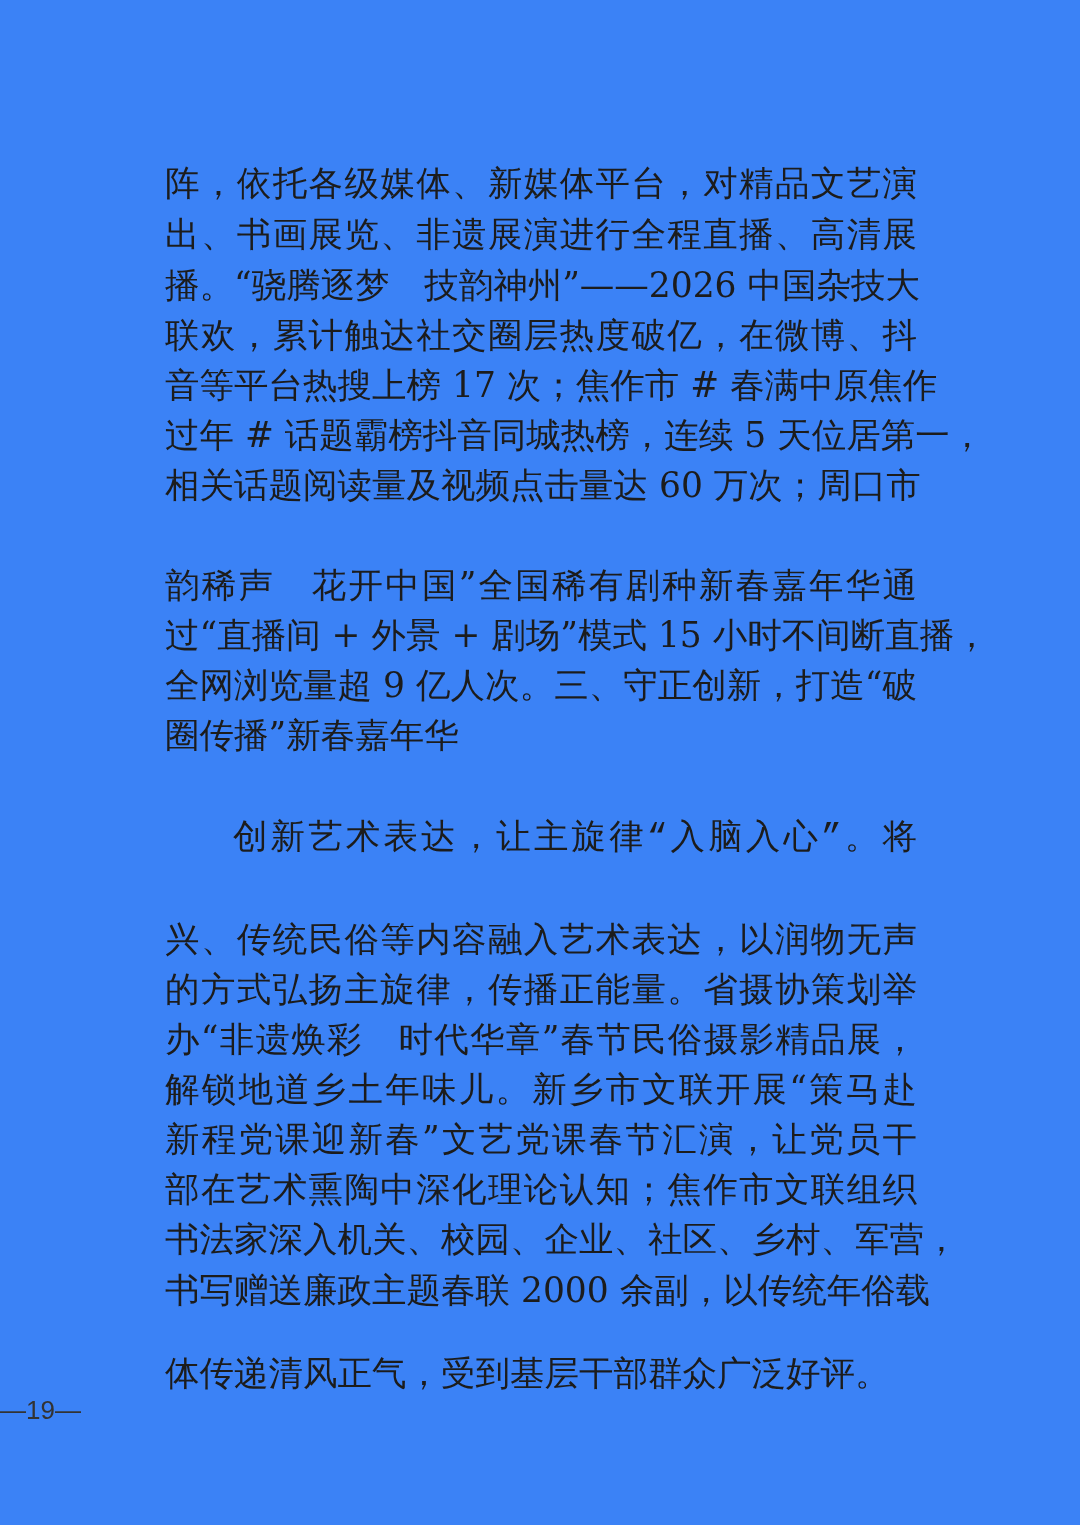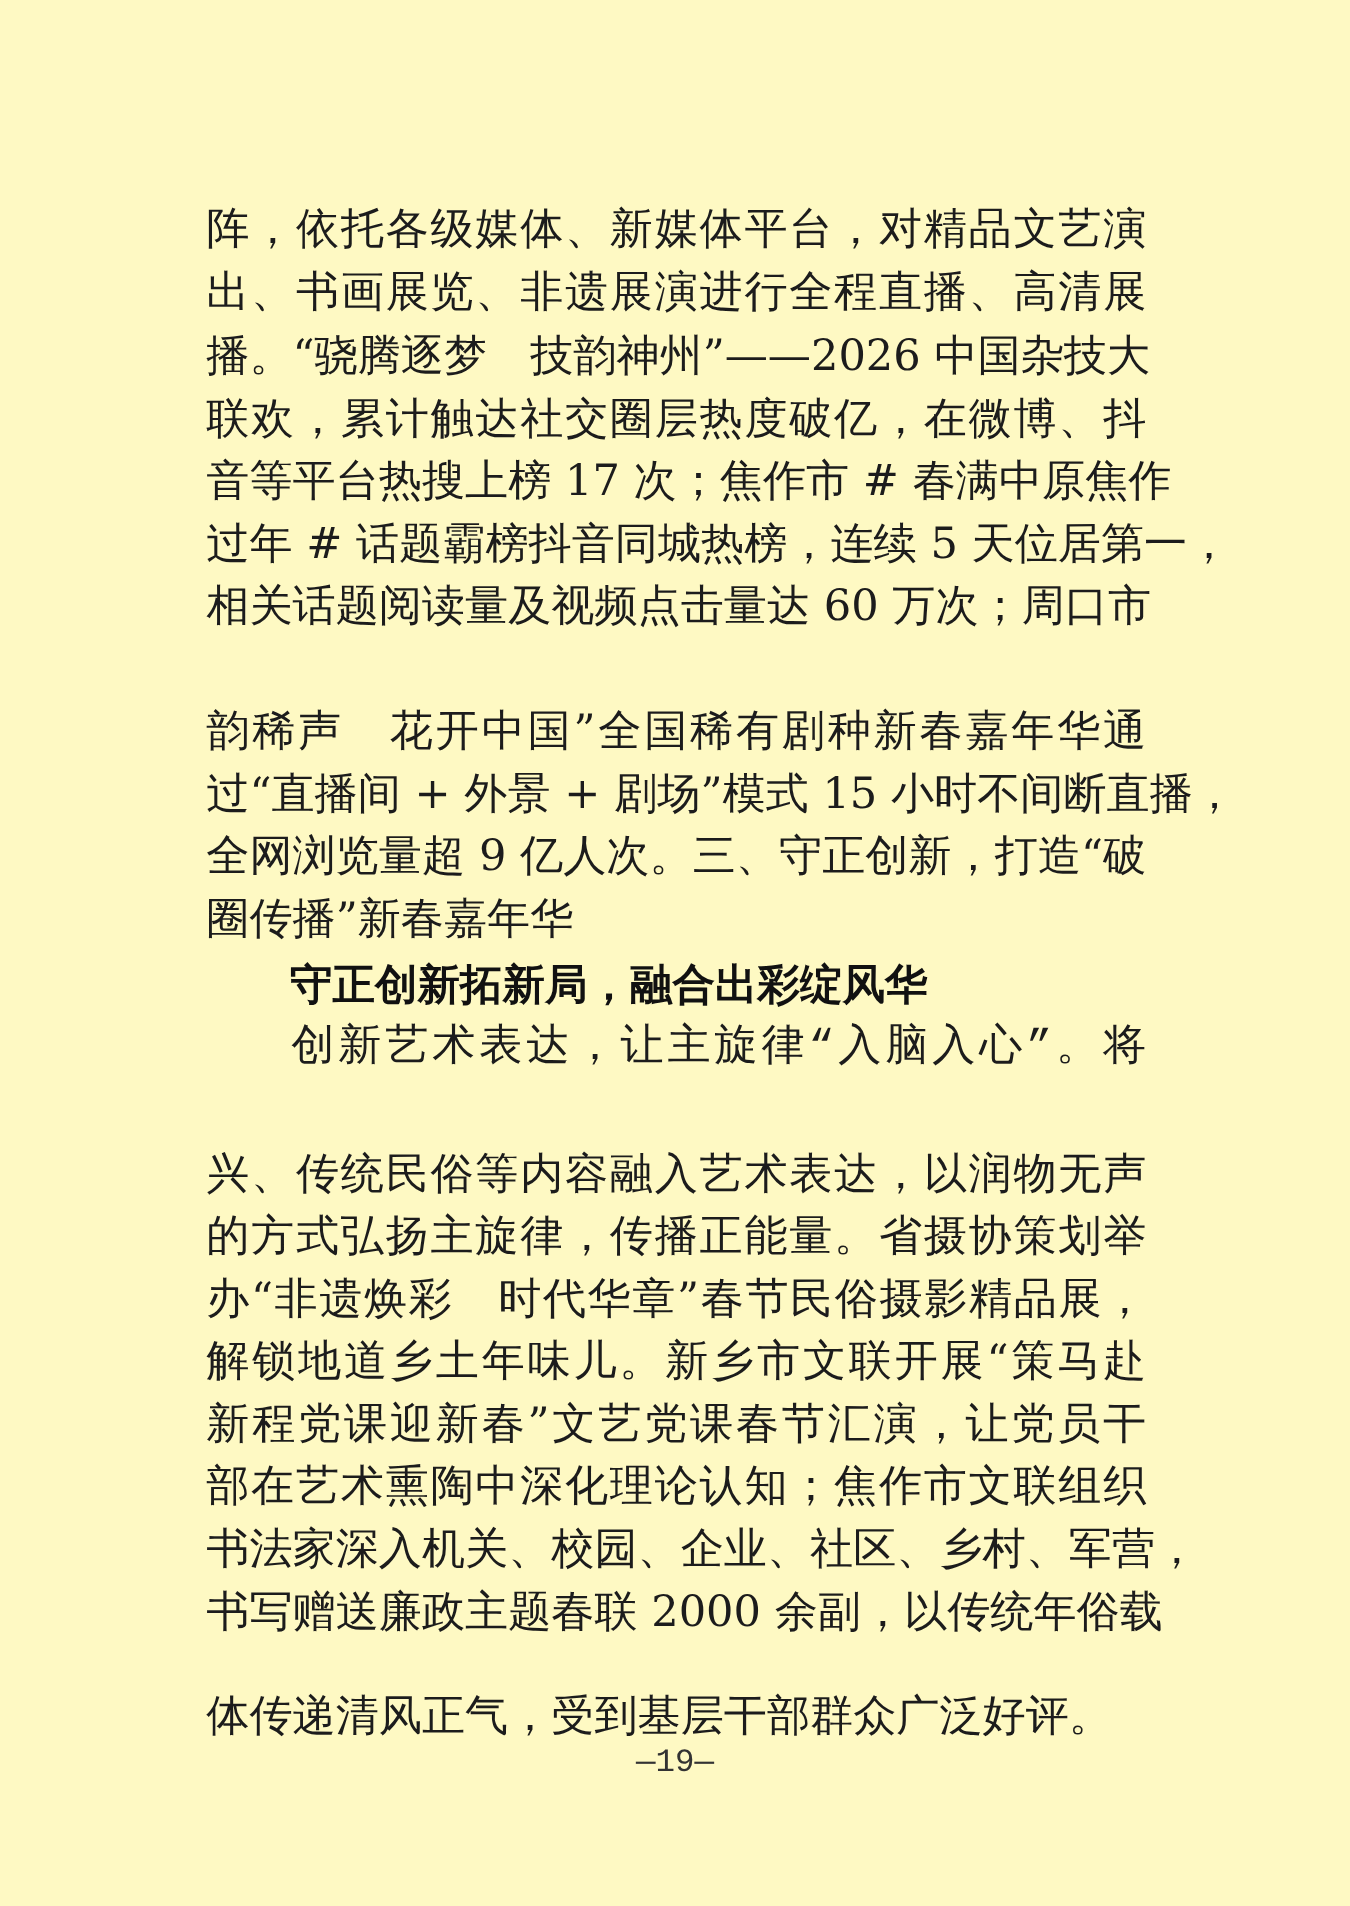--- a/index.html
+++ b/index.html
@@ -1,46 +1,45 @@
 <!DOCTYPE html>
 <html><head>
 <meta charset="utf-8">
 <style>
   html, body { margin:0; padding:0; background:#ffffff; }
   body { width:1080px; height:1525px; position:relative; overflow:hidden;
          font-family:"DejaVu Serif","Liberation Serif",serif; color:#1c1c1c; }
-  .page { position:absolute; left:0; top:0; width:1080px; height:1525px; background:#fef9c3; }
+  .page { position:absolute; left:0; top:0; width:1080px; height:1525px; background:#3b82f6; }
   .line { position:absolute; left:165px; width:752px; height:51px; line-height:51px;
           font-size:34.5px; white-space:nowrap; text-align:justify; text-align-last:justify;
           letter-spacing:0px; }
   .line.last { text-align-last:left; }
   .heading { position:absolute; left:232px; height:51px; line-height:51px; font-size:34px;
              font-weight:bold; white-space:nowrap; font-family:"DejaVu Sans","Liberation Sans",sans-serif; color:#111; }
   .indent { left:233px; width:684px;font-family:Liberation Mono, monospace; }
-  .pageno { position:absolute; left:0; width:1080px; top:1395px; text-align:center;
-            font-size:26px; color:#333; font-family:Liberation Mono, monospace; }
+  .pageno { position:absolute; left:0; width:1080px; top:1395px; text-align:left;
+            font-size:26px; color:#333; font-family:Liberation Sans, sans-serif; }
 </style>
 </head>
 <body>
 
 <div class="page">
 
   <div class="line" style="top:158px">阵，依托各级媒体、新媒体平台，对精品文艺演</div>
   <div class="line" style="top:209px">出、书画展览、非遗展演进行全程直播、高清展</div>
   <div class="line" style="top:260px">播。“骁腾逐梦　技韵神州”——2026 中国杂技大</div>
   <div class="line" style="top:310px">联欢，累计触达社交圈层热度破亿，在微博、抖</div>
   <div class="line" style="top:360px">音等平台热搜上榜 17 次；焦作市 # 春满中原焦作</div>
   <div class="line" style="top:410px">过年 # 话题霸榜抖音同城热榜，连续 5 天位居第一，</div>
   <div class="line" style="top:460px">相关话题阅读量及视频点击量达 60 万次；周口市</div>
   <div class="line" style="top:560px">韵稀声　花开中国”全国稀有剧种新春嘉年华通</div>
   <div class="line" style="top:610px">过“直播间 + 外景 + 剧场”模式 15 小时不间断直播，</div>
   <div class="line" style="top:660px">全网浏览量超 9 亿人次。三、守正创新，打造“破</div>
   <div class="line last" style="top:710px">圈传播”新春嘉年华</div>
 
-  <div class="heading" style="top:763px">守正创新拓新局，融合出彩绽风华</div>
 
   <div class="line indent" style="top:813px">创新艺术表达，让主旋律“入脑入心”。将</div>
   <div class="line" style="top:914px">兴、传统民俗等内容融入艺术表达，以润物无声</div>
   <div class="line" style="top:964px">的方式弘扬主旋律，传播正能量。省摄协策划举</div>
   <div class="line" style="top:1014px">办“非遗焕彩　时代华章”春节民俗摄影精品展，</div>
   <div class="line" style="top:1064px">解锁地道乡土年味儿。新乡市文联开展“策马赴</div>
   <div class="line" style="top:1114px">新程党课迎新春”文艺党课春节汇演，让党员干</div>
   <div class="line" style="top:1164px">部在艺术熏陶中深化理论认知；焦作市文联组织</div>
   <div class="line" style="top:1214px">书法家深入机关、校园、企业、社区、乡村、军营，</div>
   <div class="line" style="top:1265px">书写赠送廉政主题春联 2000 余副，以传统年俗载</div>

